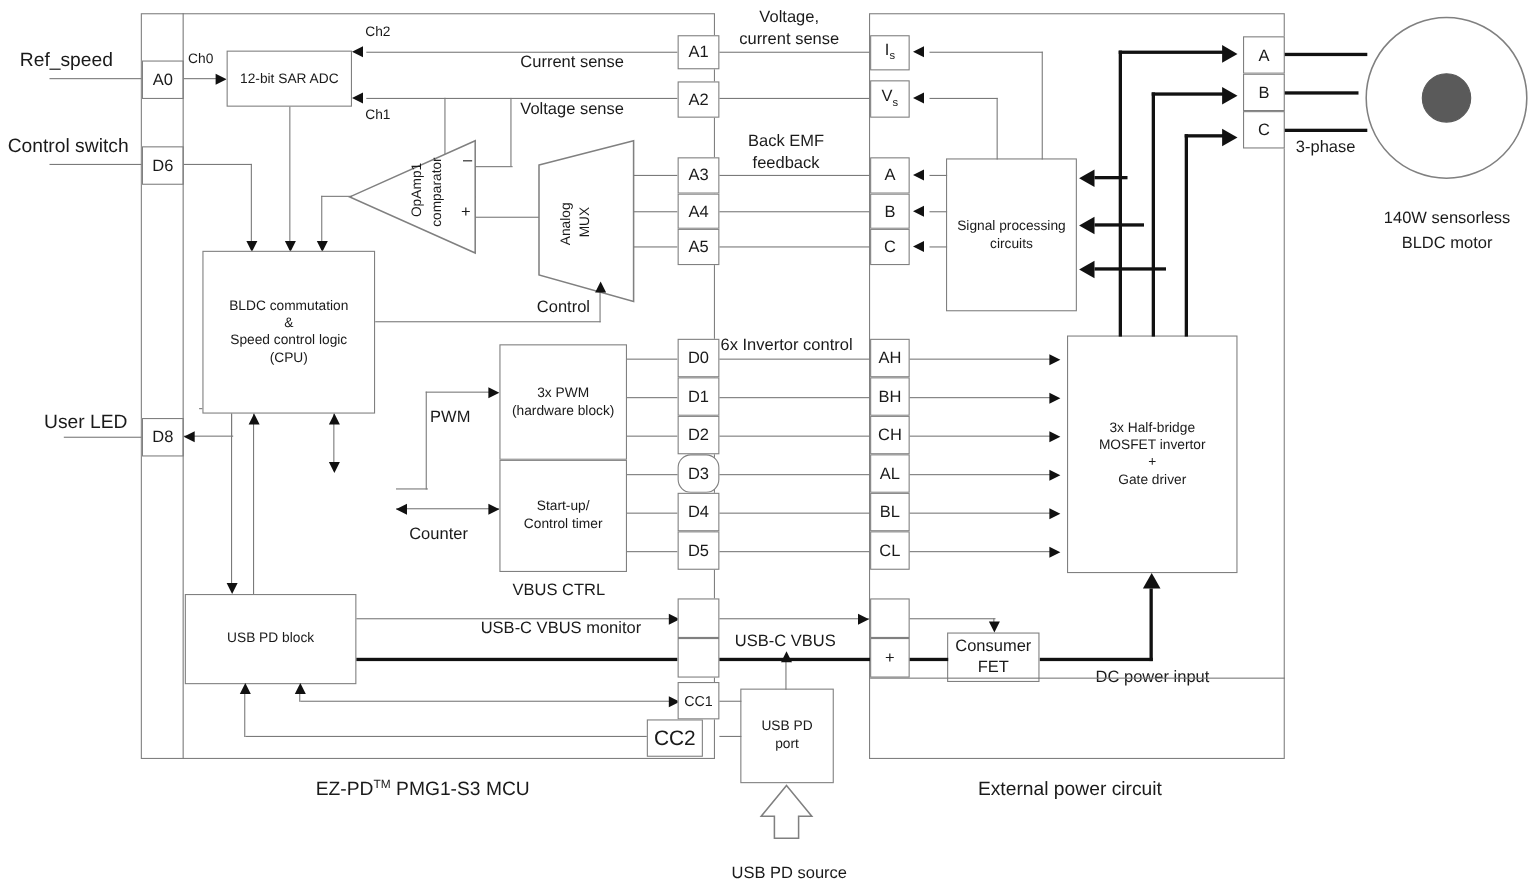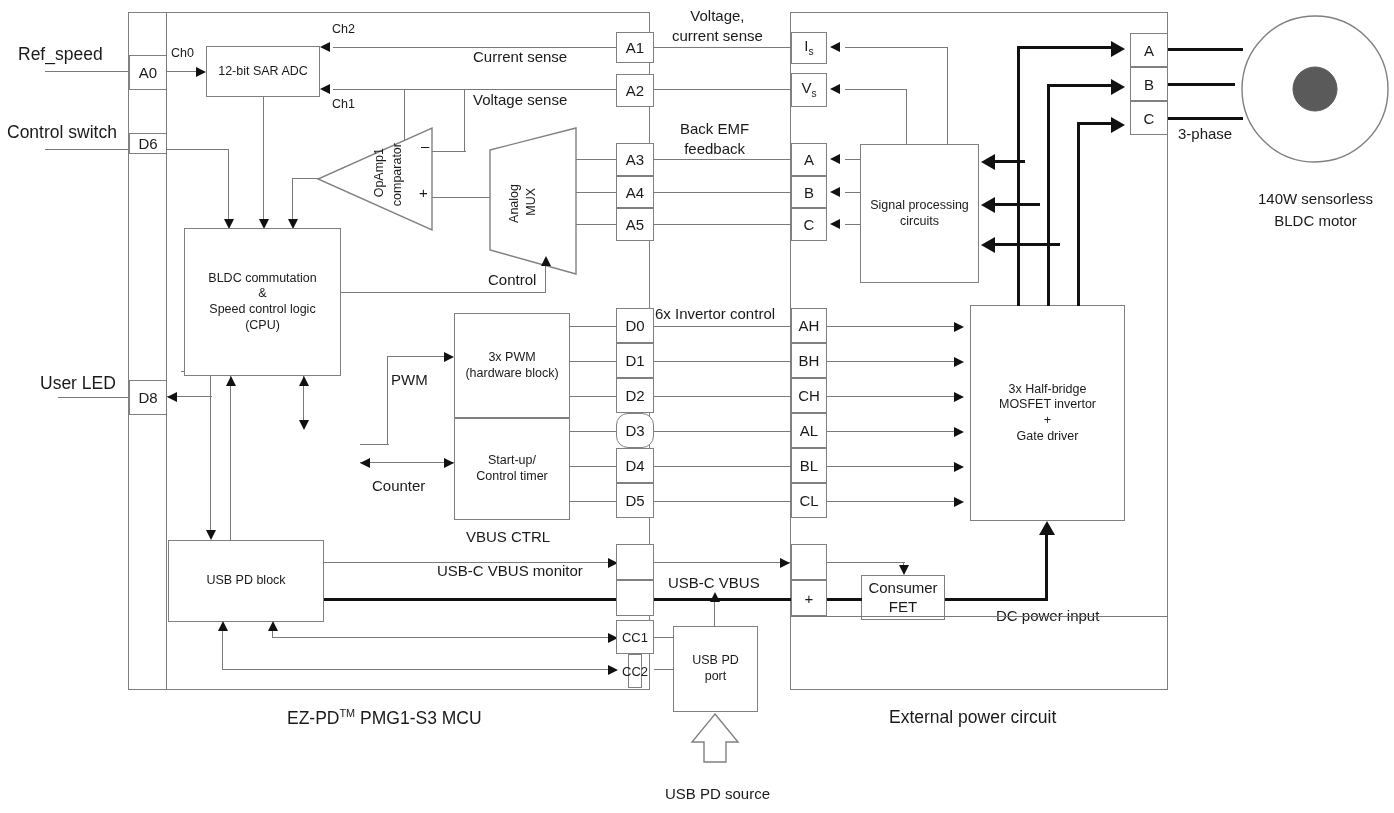--- a/index.html
+++ b/index.html
@@ -41,21 +41,21 @@
   <div class="outer" style="left:128px;top:12px;width:522px;height:678px;"></div>
 
   <div class="outer" style="left:790px;top:12px;width:378px;height:678px;"></div>
 
   <div class="lbl t17" style="left:18px;top:44px;">Ref_speed</div>
   <div class="ln" style="left:45px;top:71px;width:84px;height:1.4px;"></div>
   <div class="pin" style="left:129px;top:55px;width:38px;height:35px;">A0</div>
 
   <div class="lbl t17" style="left:7px;top:122px;">Control switch</div>
   <div class="ln" style="left:45px;top:149px;width:84px;height:1.4px;"></div>
-  <div class="pin" style="left:129px;top:133px;width:38px;height:21px;">D6</div>
+  <div class="pin" style="left:129px;top:133px;width:38px;height:35px;">D6</div>
 
   <div class="lbl t17" style="left:40px;top:373px;">User LED</div>
   <div class="ln" style="left:58px;top:397px;width:71px;height:1.4px;"></div>
   <div class="pin" style="left:129px;top:380px;width:38px;height:35px;">D8</div>
 
   <div class="ln" style="left:167px;top:71px;width:31px;height:1.4px;"></div>
   <div class="ar ar-r" style="left:196px;top:66.5px;"></div>
   <div class="lbl t12" style="left:171px;top:46px;">Ch0</div>
 
   <div class="vt" style="left:166px;top:12px;width:1.4px;height:678px;"></div>
@@ -197,21 +197,21 @@
   <div class="pin" style="left:616px;top:308px;width:38px;height:35px;">D0</div>
   <div class="pin" style="left:616px;top:343px;width:38px;height:35px;">D1</div>
   <div class="pin" style="left:616px;top:378px;width:38px;height:35px;">D2</div>
   <div class="pin" style="left:616px;top:413px;width:38px;height:35px;border-radius:12px;">D3</div>
   <div class="pin" style="left:616px;top:448px;width:38px;height:35px;">D4</div>
   <div class="pin" style="left:616px;top:483px;width:38px;height:35px;">D5</div>
 
   <div class="pin" style="left:616px;top:544px;width:38px;height:36px;"></div>
   <div class="pin" style="left:616px;top:580px;width:38px;height:36px;"></div>
   <div class="pin" style="left:616px;top:620px;width:38px;height:34px;font-size:13px;">CC1</div>
-  <div class="pin" style="left:628px;top:654px;width:14px;height:34px;font-size:13px;">CC2</div>
+  <div class="pin" style="left:588px;top:654px;width:51px;height:34px;font-size:19px;">CC2</div>
 
   <div class="lbl t15" style="left:672px;top:6px;text-align:center;line-height:1.3;">
     <div>Voltage,</div>
     <div>current sense</div>
   </div>
   <div class="ln" style="left:654px;top:47px;width:137px;height:1.4px;"></div>
   <div class="ln" style="left:654px;top:89px;width:137px;height:1.4px;"></div>
 
   <div class="lbl t15" style="left:680px;top:119px;text-align:center;line-height:1.3;">
     <div>Back EMF</div>

